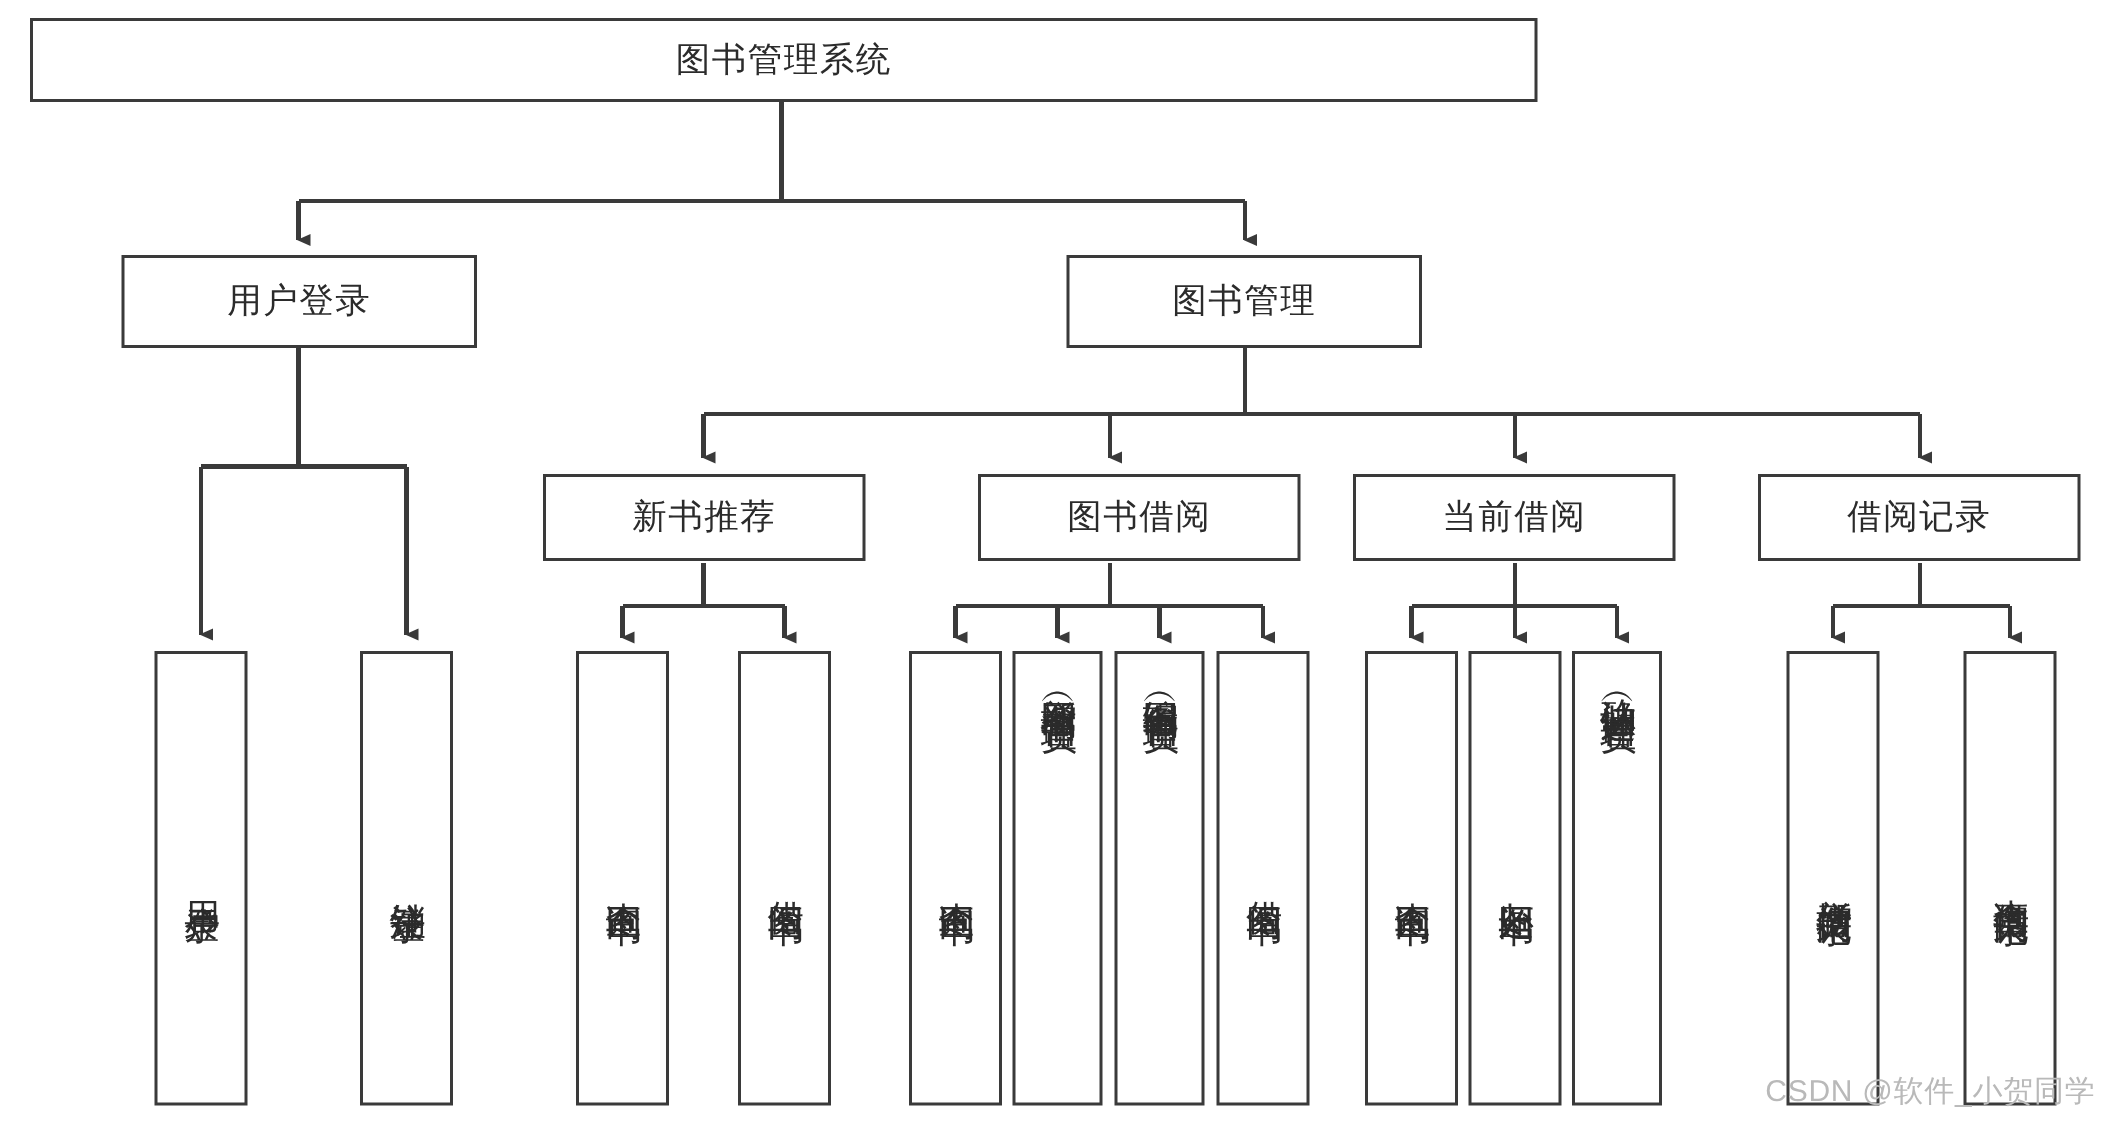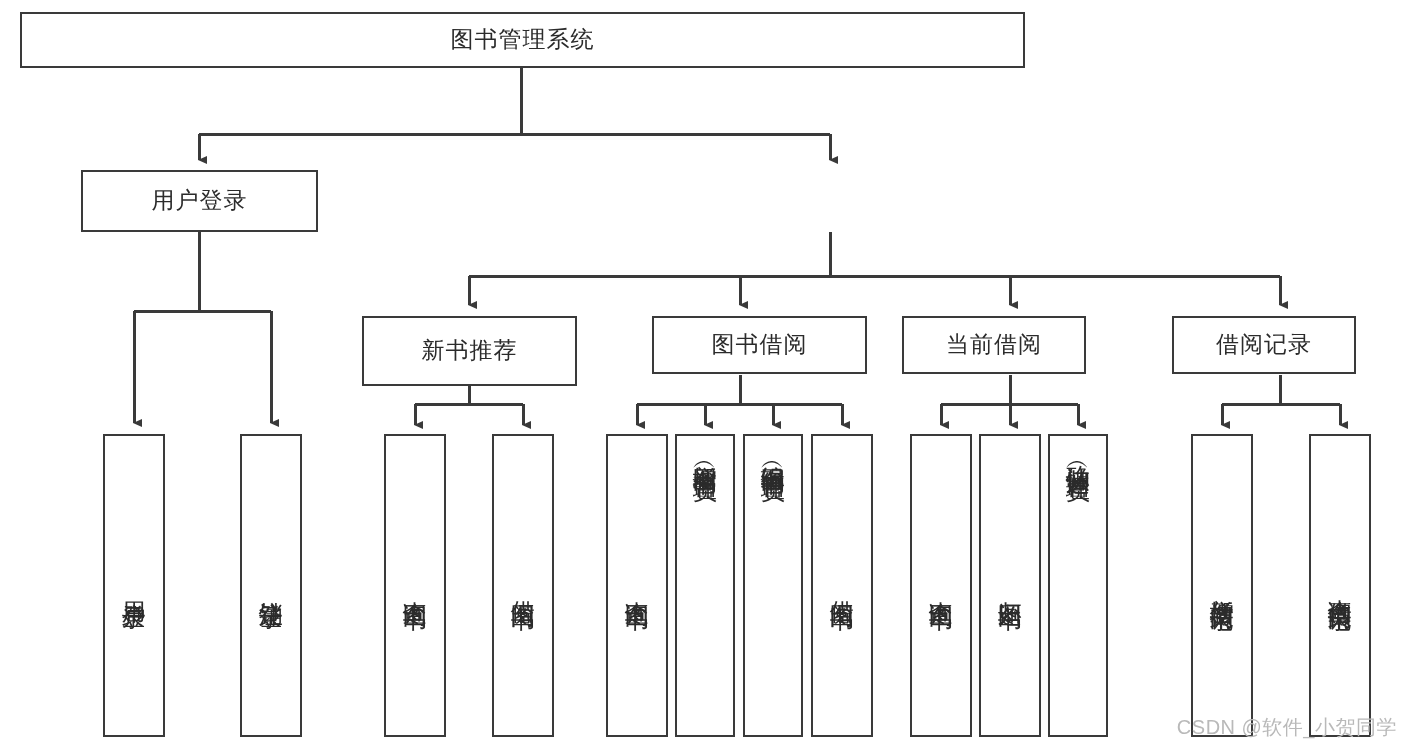--- a/index.html
+++ b/index.html
@@ -132,34 +132,37 @@
   </svg>
 
   <div class="node-box horiz" style="left:20px; top:12px; width:1005px; height:56px;">
     <span class="node-label-h">图书管理系统</span>
   </div>
 
   <div class="node-box horiz" style="left:81px; top:170px; width:237px; height:62px;">
     <span class="node-label-h">用户登录</span>
   </div>
 
-
-  <div class="node-box horiz" style="left:362px; top:316px; width:215px; height:70px;">
+  <div class="node-box horiz" style="left:711px; top:170px; width:237px; height:62px;">
+    <span class="node-label-h">图书管理</span>
+  </div>
+
+  <div class="node-box horiz" style="left:362px; top:316px; width:215px; height:58px;">
     <span class="node-label-h">新书推荐</span>
   </div>
 
   <div class="node-box horiz" style="left:632px; top:316px; width:215px; height:58px;margin-left:20px;">
     <span class="node-label-h">图书借阅</span>
   </div>
 
-  <div class="node-box horiz" style="left:902px; top:316px; width:184px; height:58px;">
+  <div class="node-box horiz" style="left:902px; top:316px; width:215px; height:58px;">
     <span class="node-label-h">当前借阅</span>
   </div>
 
-  <div class="node-box horiz" style="left:1172px; top:316px; width:184px; height:58px;">
+  <div class="node-box horiz" style="left:1172px; top:316px; width:215px; height:58px;">
     <span class="node-label-h">借阅记录</span>
   </div>
 
   <div class="node-box vert midalign" style="left:103px; top:434px; width:62px; height:303px;">
     <span class="node-label-v">用户登录</span>
   </div>
 
   <div class="node-box vert midalign" style="left:240px; top:434px; width:62px; height:303px;">
     <span class="node-label-v">注销登录</span>
   </div>

